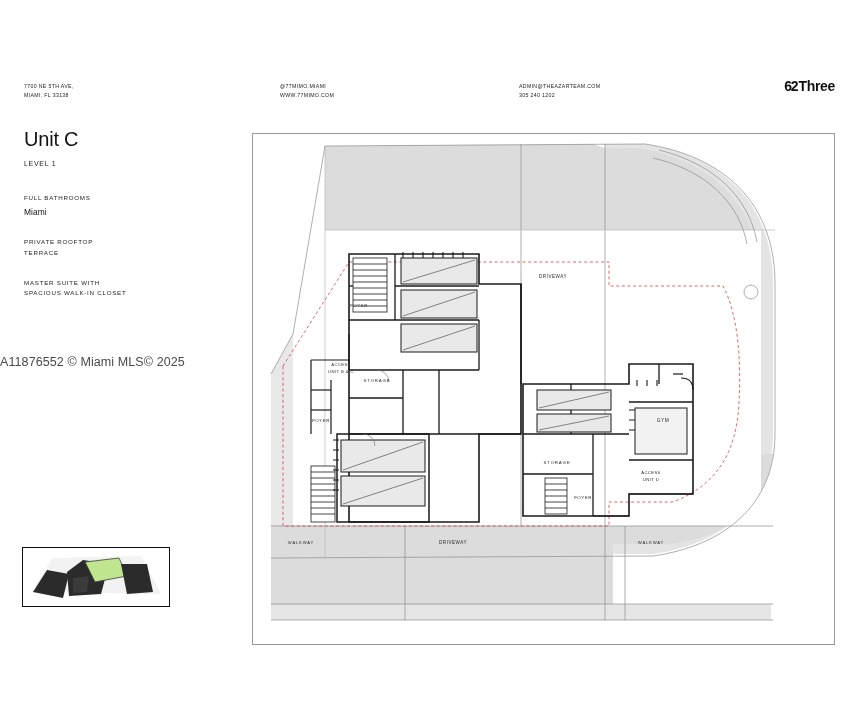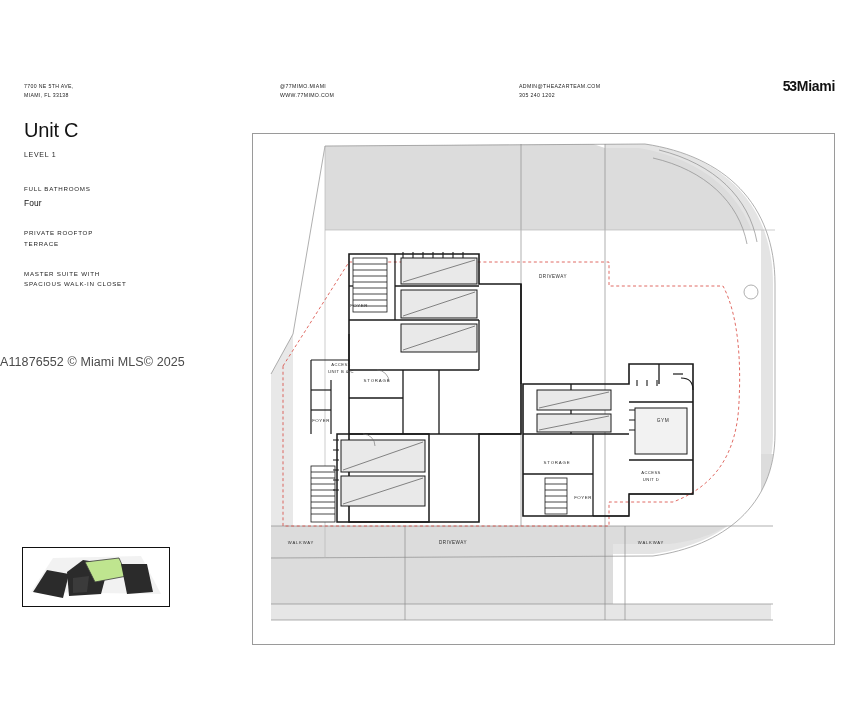--- a/index.html
+++ b/index.html
@@ -44,21 +44,21 @@
     font-size: 14px;
     font-weight: 700;
     letter-spacing: -1.2px;
     margin-right: 1px;
   }
   #logo .word { font-size: 14px; font-weight: 700; }
 
   
   #info {
     position: absolute;
-    left: 24px; top: 119px;
+    left: 24px; top: 128px;
     width: 200px;
   }
   #unit-title {
     font-size: 20px;
     font-weight: 400;
     letter-spacing: -0.2px;
     margin: 0 0 9px 0;
     color: #121212;
   }
   #unit-level {
@@ -140,34 +140,34 @@
     <div>@77MIMO.MIAMI</div>
     <div>WWW.77MIMO.COM</div>
   </div>
 
   <div class="hdr-block" id="hdr-contact">
     <div>ADMIN@THEAZARTEAM.COM</div>
     <div>305 240 1202</div>
   </div>
 
   <div id="logo">
-    <span class="mark">53</span>
-    <span class="word">Miami</span>
+    <span class="mark">62</span>
+    <span class="word">Three</span>
   </div>
 
   <div id="info">
     <h1 id="unit-title">Unit C</h1>
     <div id="unit-level">LEVEL 1</div>
 
 
 
 
     <div class="spec">
       <div class="spec-label">FULL BATHROOMS</div>
-      <div class="spec-value">Four</div>
+      <div class="spec-value">Miami</div>
     </div>
 
     <div class="spec-note tight">
       <div>PRIVATE ROOFTOP</div>
       <div>TERRACE</div>
     </div>
 
     <div class="spec-note">
       <div>MASTER SUITE WITH</div>
       <div>SPACIOUS WALK-IN CLOSET</div>

